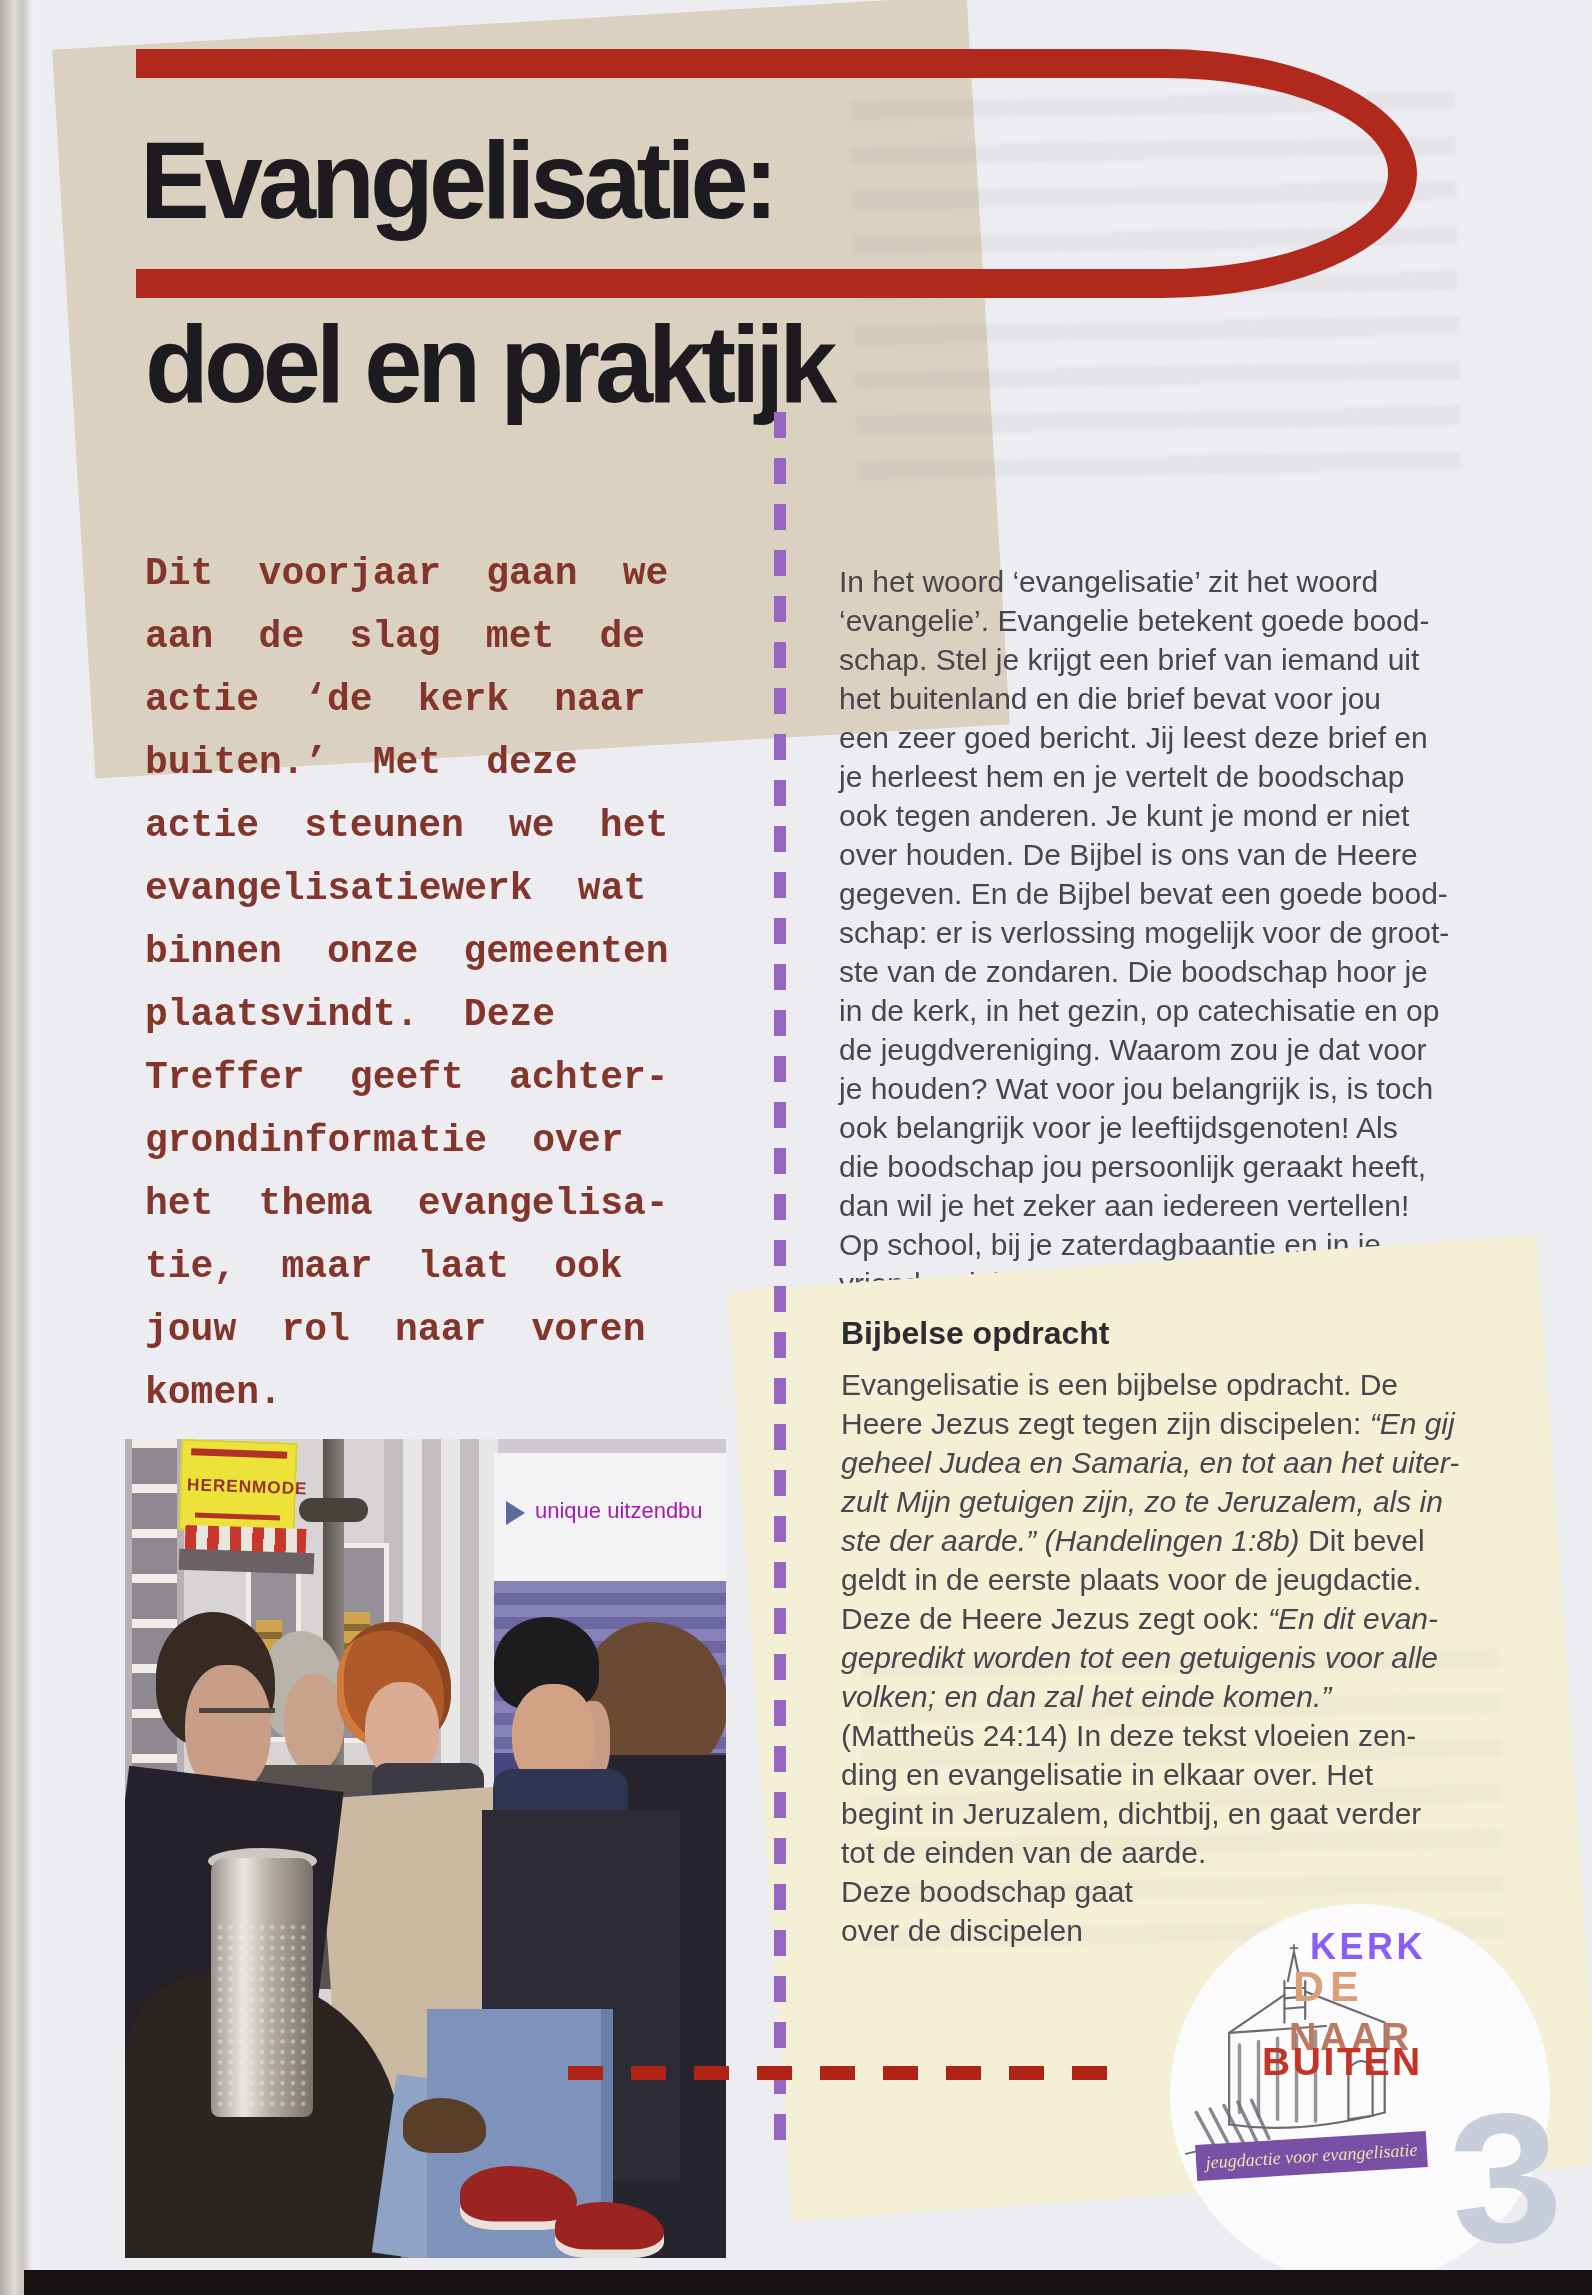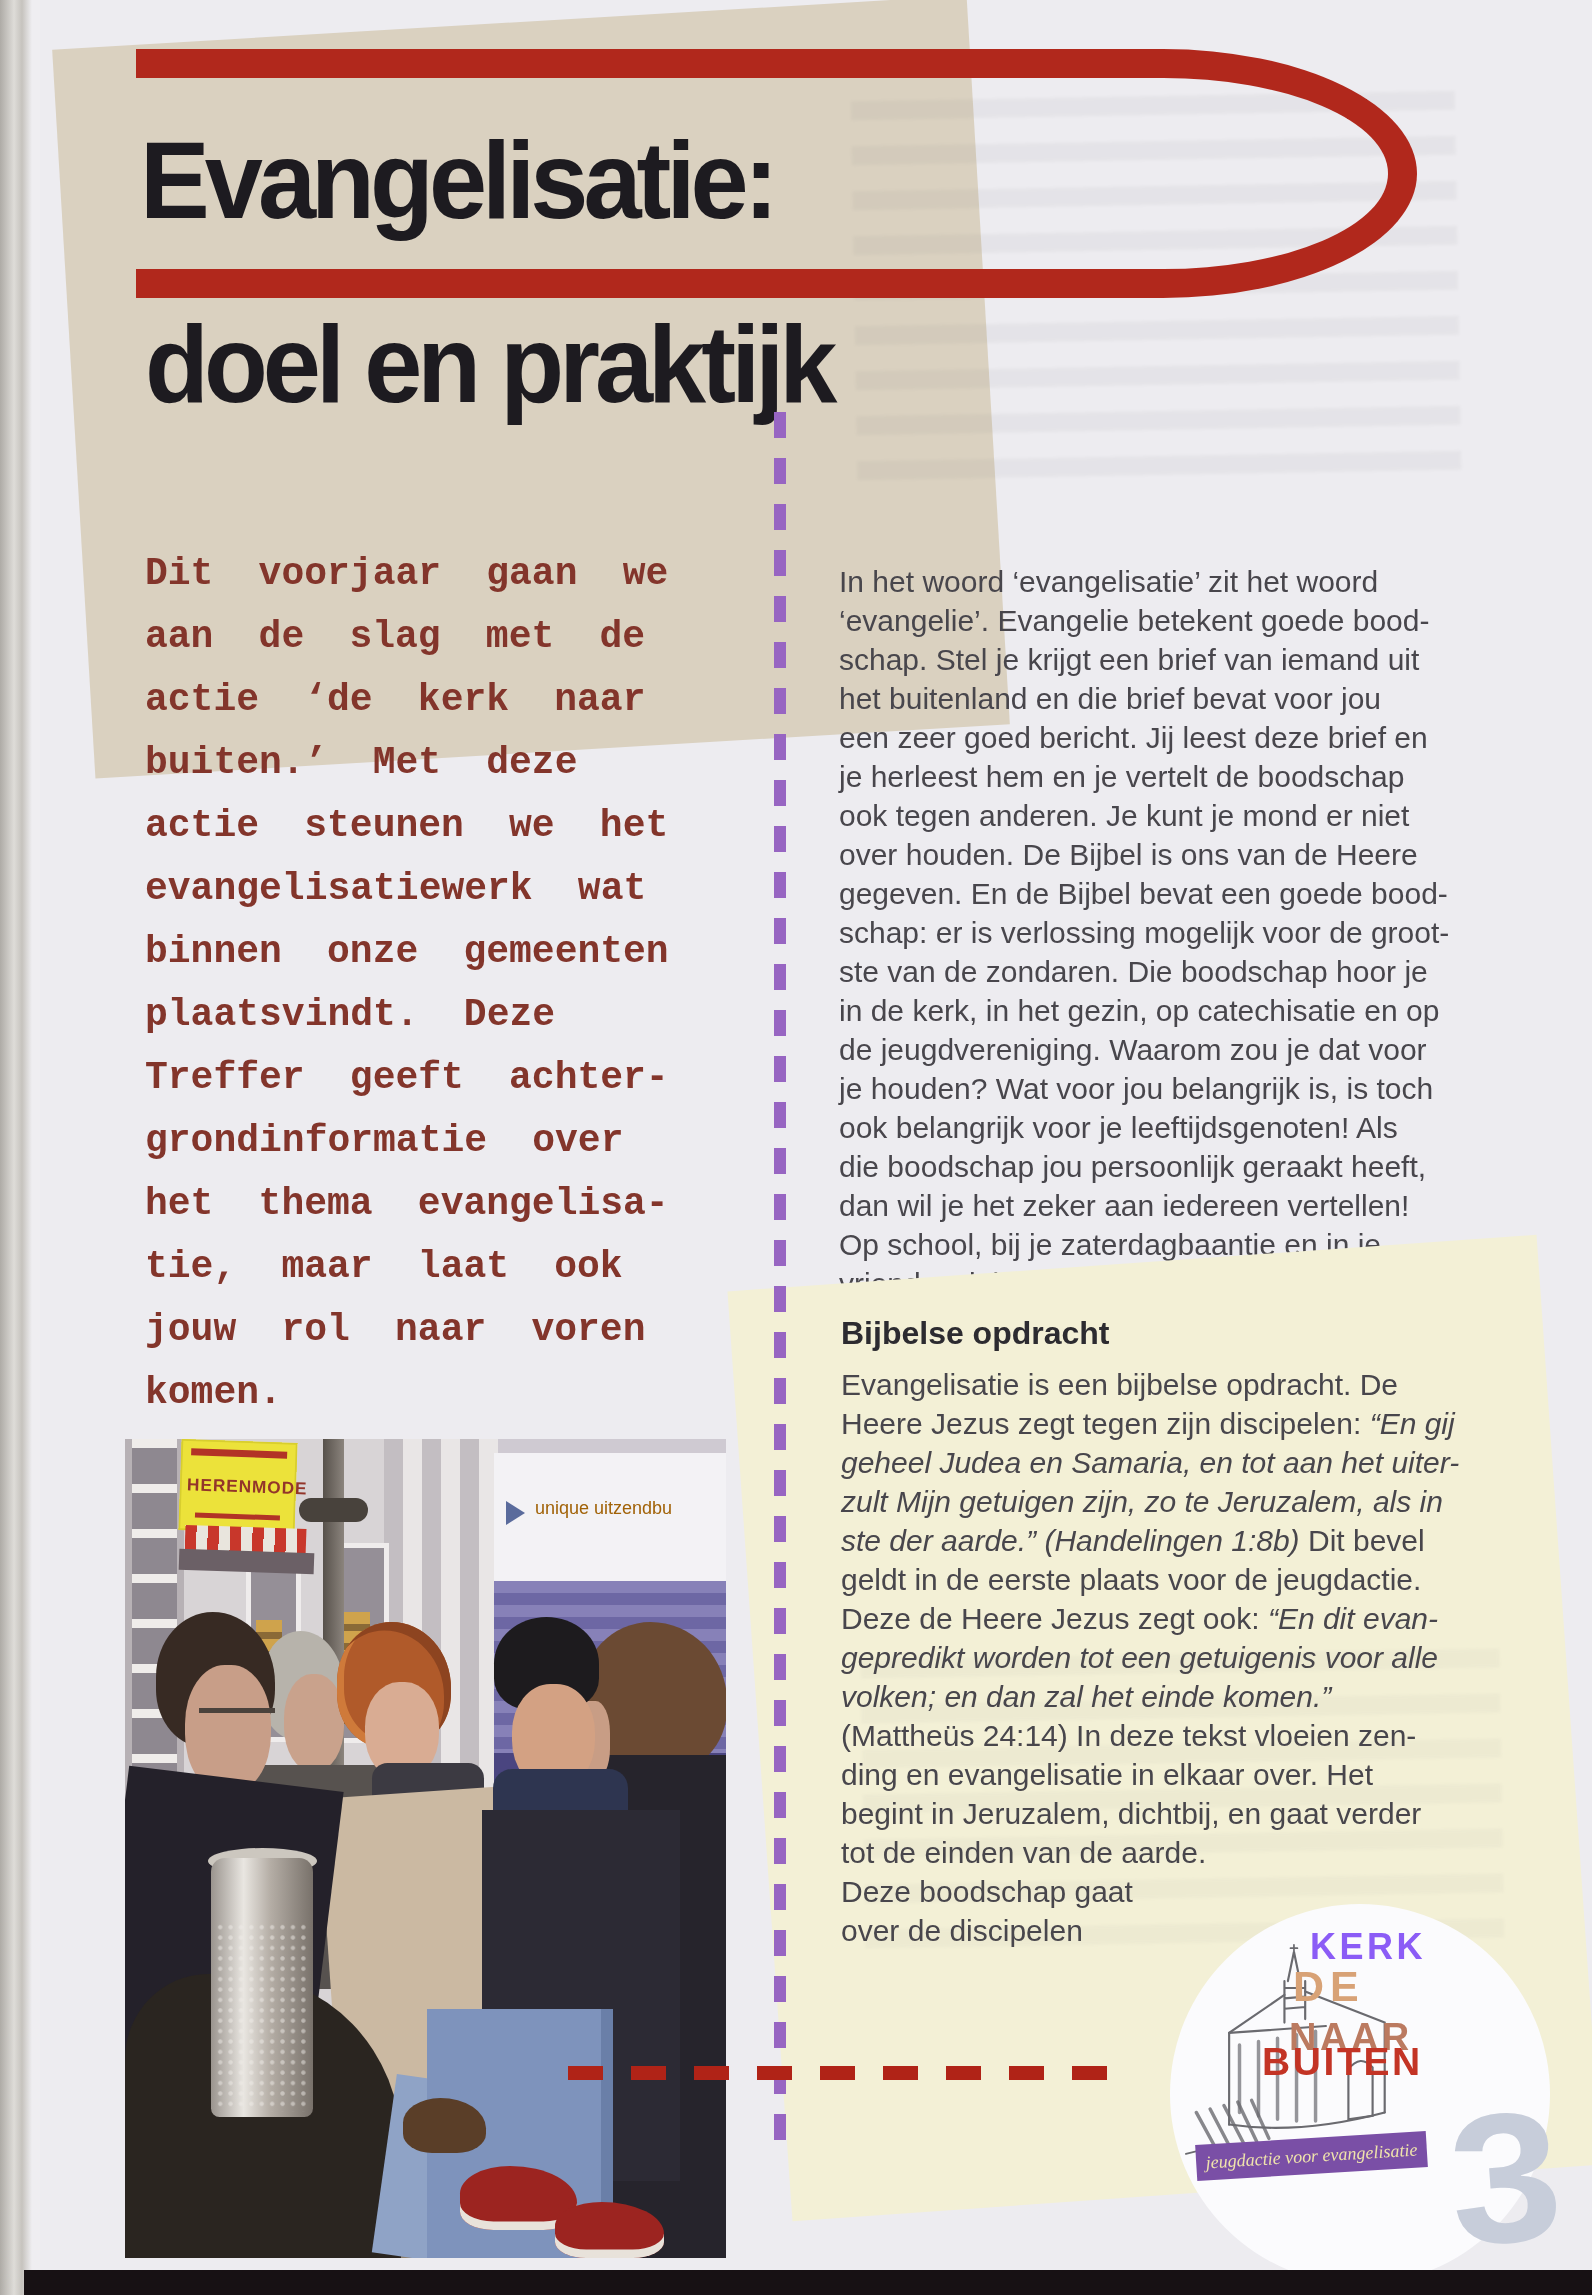--- a/index.html
+++ b/index.html
@@ -81,21 +81,21 @@
     color:#93352a;letter-spacing:0.9px;}
   #ph-awning{left:60px;top:88px;width:121px;height:29px;transform:rotate(2deg);
     background:repeating-linear-gradient(90deg,#c8372b 0 11.2px,#e9e5dd 11.2px 22.4px);}
   #ph-awning-shadow{left:54px;top:112px;width:135px;height:21px;background:#6b6066;
     transform:rotate(2deg);}
   #ph-pole{left:198px;top:0;width:21px;height:518px;
     background:linear-gradient(90deg,#57514b,#8b847d);}
   #ph-pole-head{left:174px;top:59px;width:69px;height:24px;border-radius:12px;background:#48423c;}
   #ph-sign-white{left:369px;top:14px;width:232px;height:128px;background:#f3f2f5;
     box-shadow:0 1.7px 0 #d8d6da;}
-  #ph-sign-white .t{position:absolute;left:41px;top:45px;font-size:18px;color:#a16207;
+  #ph-sign-white .t{position:absolute;left:41px;top:45px;font-size:22px;color:#a21caf;
     white-space:nowrap;}
   .unique-mark{position:absolute;left:12px;top:48px;width:0;height:0;
     border:12px solid transparent;border-left:19px solid #5a6b9c;transform:rotate(0deg);}
   #ph-shutter{left:369px;top:142px;width:232px;height:173px;
     background:repeating-linear-gradient(180deg,#8781b8 0 12px,#6d67a4 12px 24px);}
   #ph-shutter2{left:369px;top:314px;width:232px;height:104px;background:#4a4580;}
 
   
   .hair{border-radius:50% 55% 45% 45%;}
   .face{border-radius:46%;}

